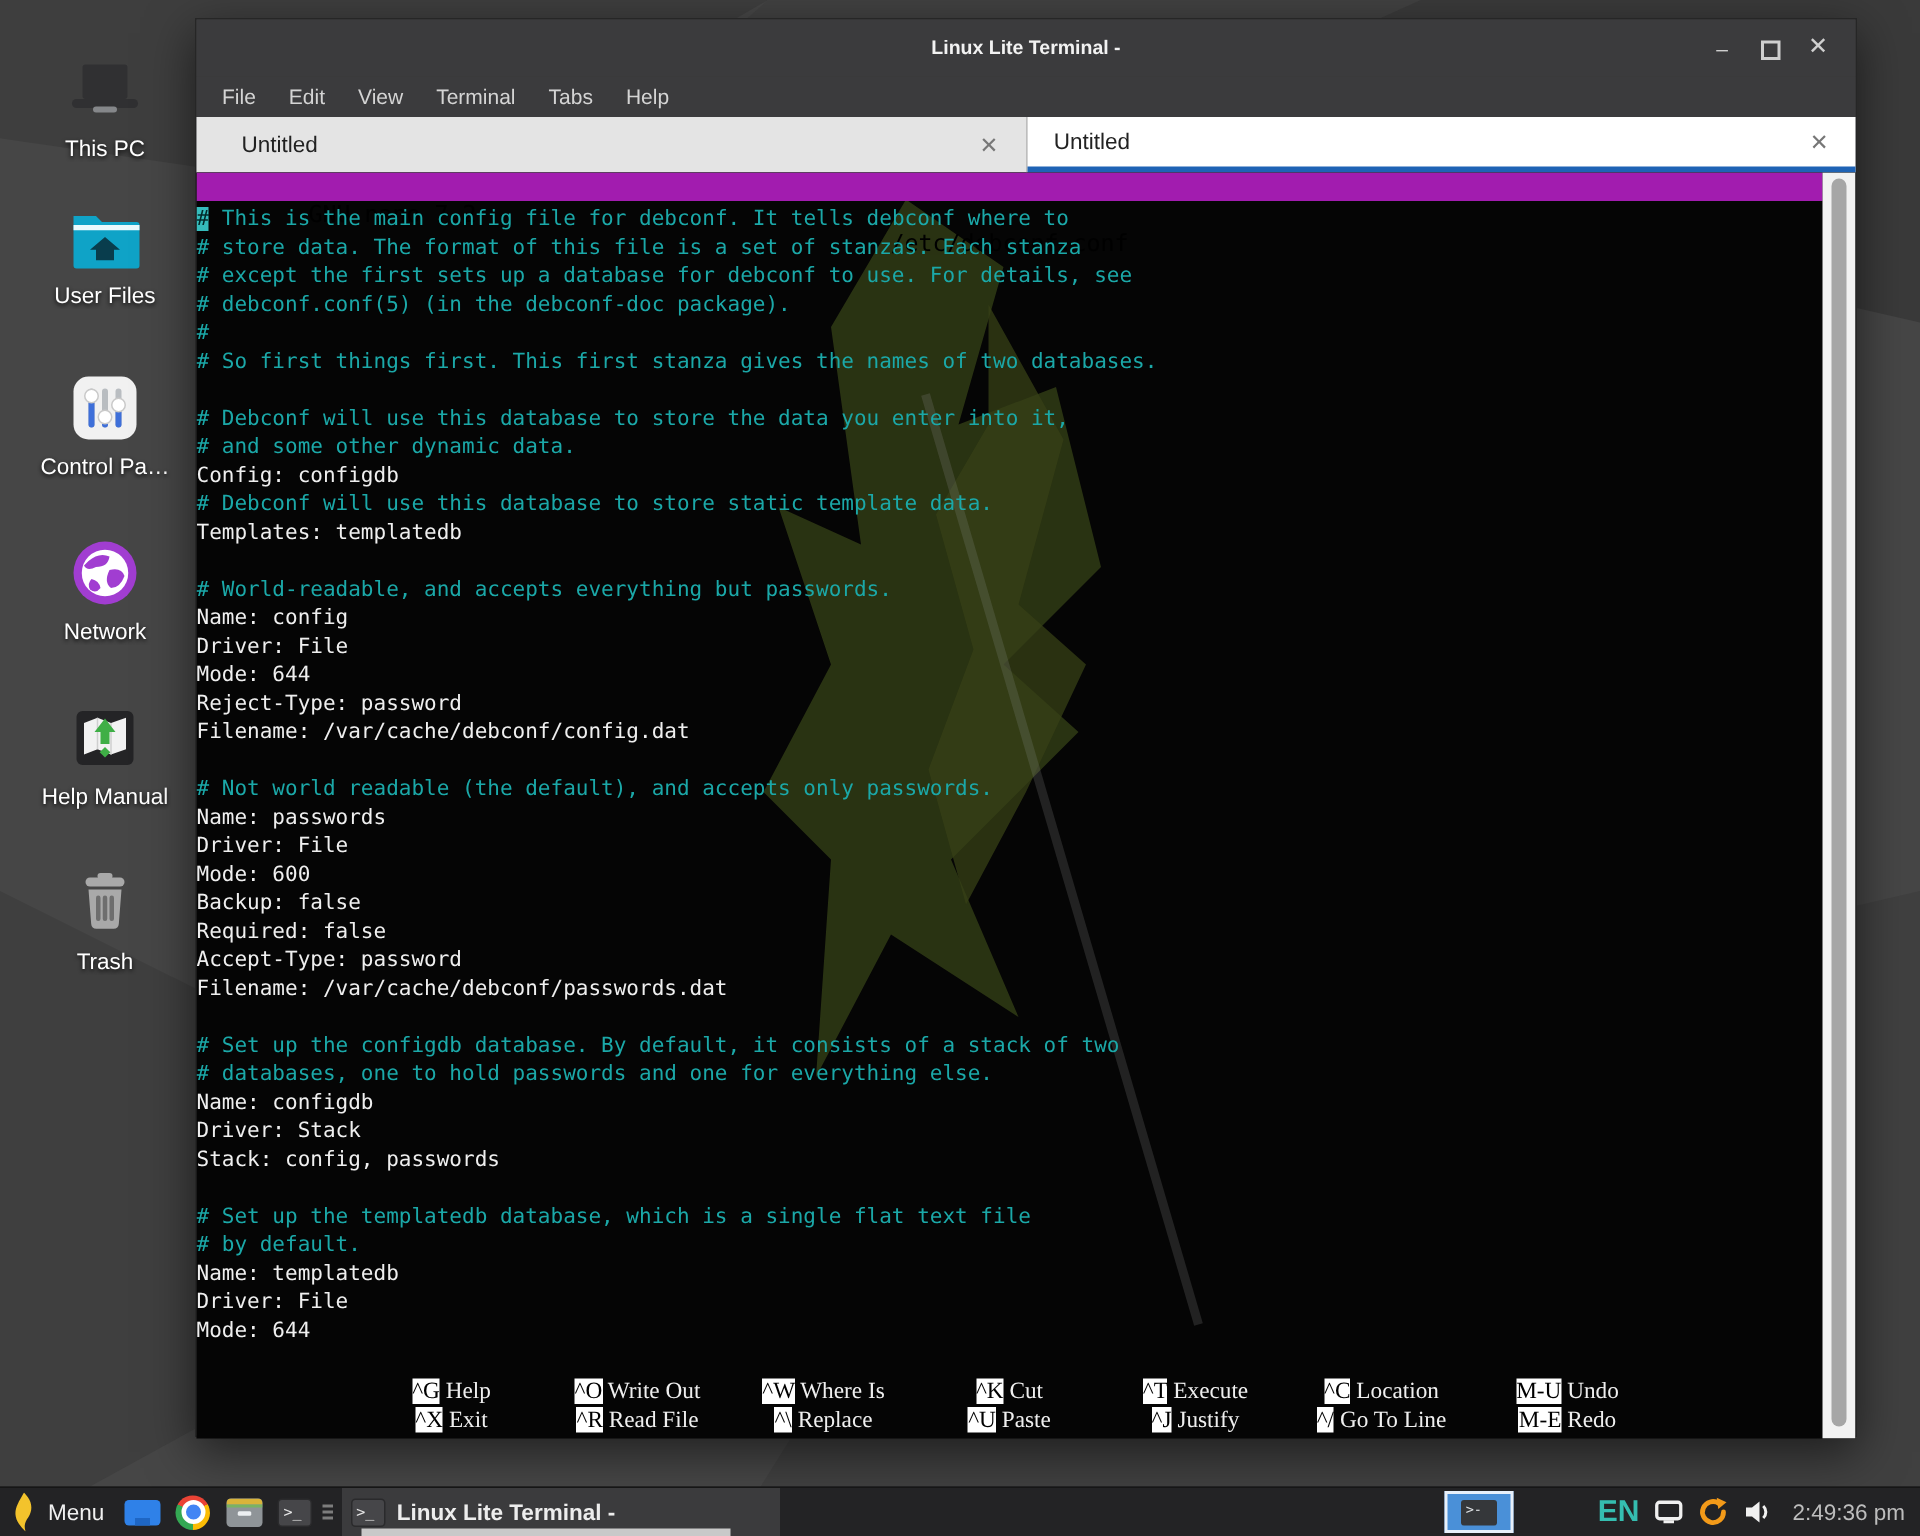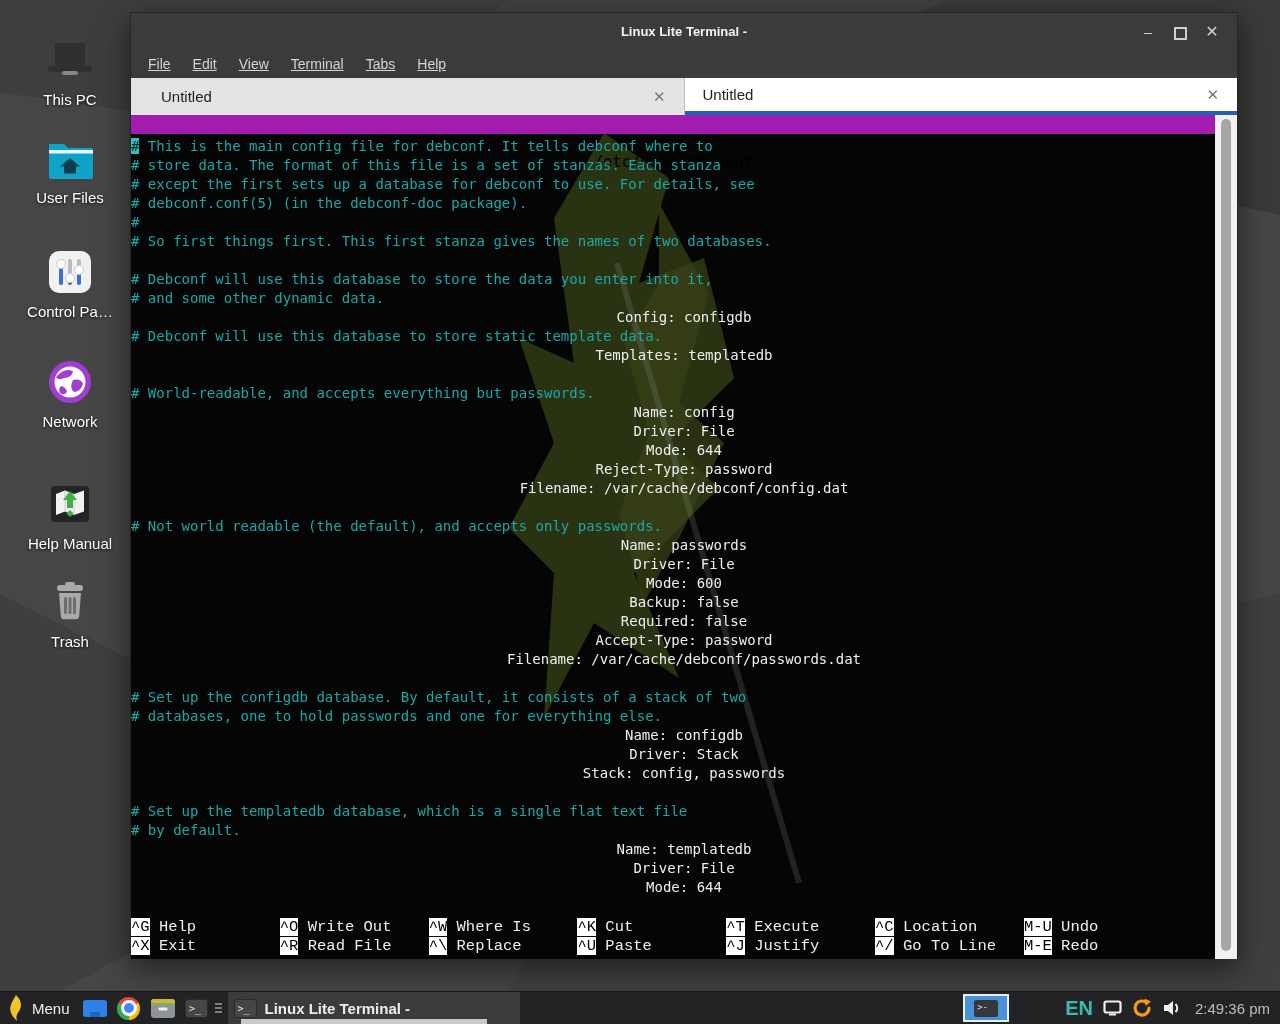--- a/index.html
+++ b/index.html
@@ -26,46 +26,46 @@
           background:#3b3b3b;box-shadow:0 10px 30px rgba(0,0,0,.55);
           border:1px solid #262626;box-sizing:border-box;}
   .titlebar{position:relative;height:38px;background:#3b3b3d;}
   .title{position:absolute;left:0;right:0;top:0;height:38px;line-height:38px;
          text-align:center;color:#f2f2f2;font-size:13px;font-weight:bold;}
   .wctrl{position:absolute;top:0;height:38px;width:30px;line-height:38px;text-align:center;
          color:#cfcfcf;font-size:14px;}
   .wmin{right:74px;} .wmax{right:42px;} .wclose{right:10px;font-size:16px;}
   .wmax .box{display:inline-block;width:9px;height:9px;border:2px solid #cfcfcf;vertical-align:middle;}
   .menubar{height:27px;background:#3b3b3d;display:flex;align-items:center;padding-left:6px;}
-  .mitem{color:#d4d4d4;font-size:14px;padding:0 11px;height:27px;line-height:27px;text-decoration:underline;}
+  .mitem{color:#d4d4d4;font-size:14px;padding:0 11px;height:27px;line-height:27px;}
   .tabbar{height:37px;display:flex;background:#3b3b3d;}
   .tab{flex:1;position:relative;box-sizing:border-box;display:flex;align-items:center;}
   .tab .tlabel{font-size:15px;color:#222;}
   .tab .tclose{position:absolute;right:18px;color:#777;font-size:15px;}
   .tab-inactive{background:#e4e4e4;border-right:1px solid #bdbdbd;}
   .tab-inactive .tlabel{margin-left:30px;}
   .tab-active{background:#ffffff;border-bottom:4px solid #1f63b5;}
   .tab-active .tlabel{margin-left:18px;}
 
   
   .term{position:absolute;left:0;top:102px;width:1106px;height:844px;background:#050505;overflow:hidden;}
   .termlogo{position:absolute;left:378px;top:18px;opacity:.9;}
   .nano-header{position:relative;height:19px;background:#a21caf;color:#000;
         font-family:"DejaVu Sans Mono",monospace;font-size:15.5px;line-height:19px;
         margin-right:22px;white-space:pre;}
   .nano-fn{position:absolute;left:0;right:0;text-align:center;}
   .nano-lines{position:relative;padding-top:3px;
         font-family:"DejaVu Sans Mono",monospace;font-size:14px;line-height:19px;white-space:pre;}
   .tl{height:19px;}
   .tl.comment{color:#1ba8a8;}
-  .tl.plain{color:#efefef;text-align:center;}
+  .tl.plain{color:#efefef;}
   .cursor{background:#35bcbc;color:#032929;}
   .nano-shortcuts{position:absolute;left:0;right:22px;bottom:3px;
-        font-family:Liberation Mono, monospace;font-size:15.5px;line-height:19px;
-        color:#efefef;white-space:pre;}
+        font-family:Liberation Serif, serif;font-size:15.5px;line-height:19px;
+        color:#efefef;white-space:pre;text-align:center;}
   .srow{height:19px;}
   .sgroup{display:inline-block;width:16ch;}
   .skey{background:#ffffff;color:#000;}
 
   .vscroll{position:absolute;right:0;top:0;bottom:0;width:22px;background:#f2f2f2;}
   .vthumb{position:absolute;left:6px;right:6px;top:4px;bottom:8px;background:#a6a6a6;border-radius:5px;}
 
   
   #taskbar{position:absolute;left:0;bottom:0;width:1280px;height:32px;background:#232325;
            border-top:1px solid #161616;display:flex;align-items:center;z-index:50;}
@@ -151,21 +151,21 @@
 <div class="dicon" style="top:358px;">
   <svg width="48" height="48" viewBox="0 0 48 48">
     <circle cx="24" cy="24" r="21" fill="#a13dd1"></circle>
     <circle cx="24" cy="24" r="15.5" fill="#ffffff"></circle>
     <path d="M13 16 q7 -6 14 -3 q-1 7 -9 7 q-6 3 -8 -1 z" fill="#a13dd1"></path>
     <path d="M27 22 q8 -2 10 4 q-3 8 -9 8 q-5 -4 -1 -12 z" fill="#a13dd1"></path>
     <path d="M15 28 q5 1 6 6 q-3 4 -7 1 q-2 -4 1 -7 z" fill="#a13dd1"></path>
   </svg>
   <div class="dlabel">Network</div>
 </div>
-<div class="dicon" style="top:480px;">
+<div class="dicon" style="top:468px;">
   <svg width="48" height="48" viewBox="0 0 48 48">
     <rect x="5" y="6" width="38" height="36" rx="4" fill="#242426"></rect>
     <path d="M10 14 l9 -3.5 9 3.5 10 -3.5 v21 l-10 3.5 -9 -3.5 -9 3.5 z" fill="#f2f2f2"></path>
     <path d="M19 10.5 v21" stroke="#cfcfcf" stroke-width="1"></path>
     <path d="M28 14 v21" stroke="#cfcfcf" stroke-width="1"></path>
     <path d="M24 11 l7 9 h-4 v8 h-6 v-8 h-4 z" fill="#3faf46"></path>
     <rect x="21.5" y="31" width="5" height="5" fill="#3faf46" transform="rotate(45 24 33.5)"></rect>
   </svg>
   <div class="dlabel">Help Manual</div>
 </div>

